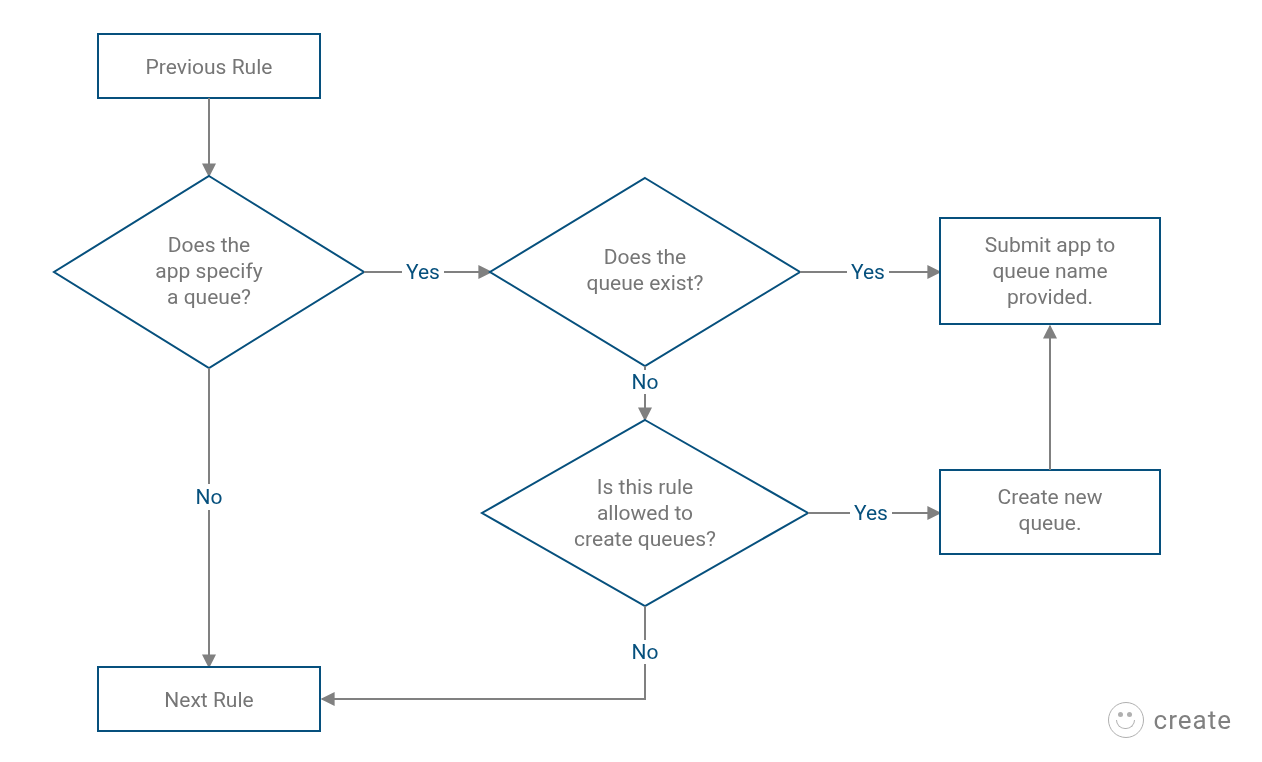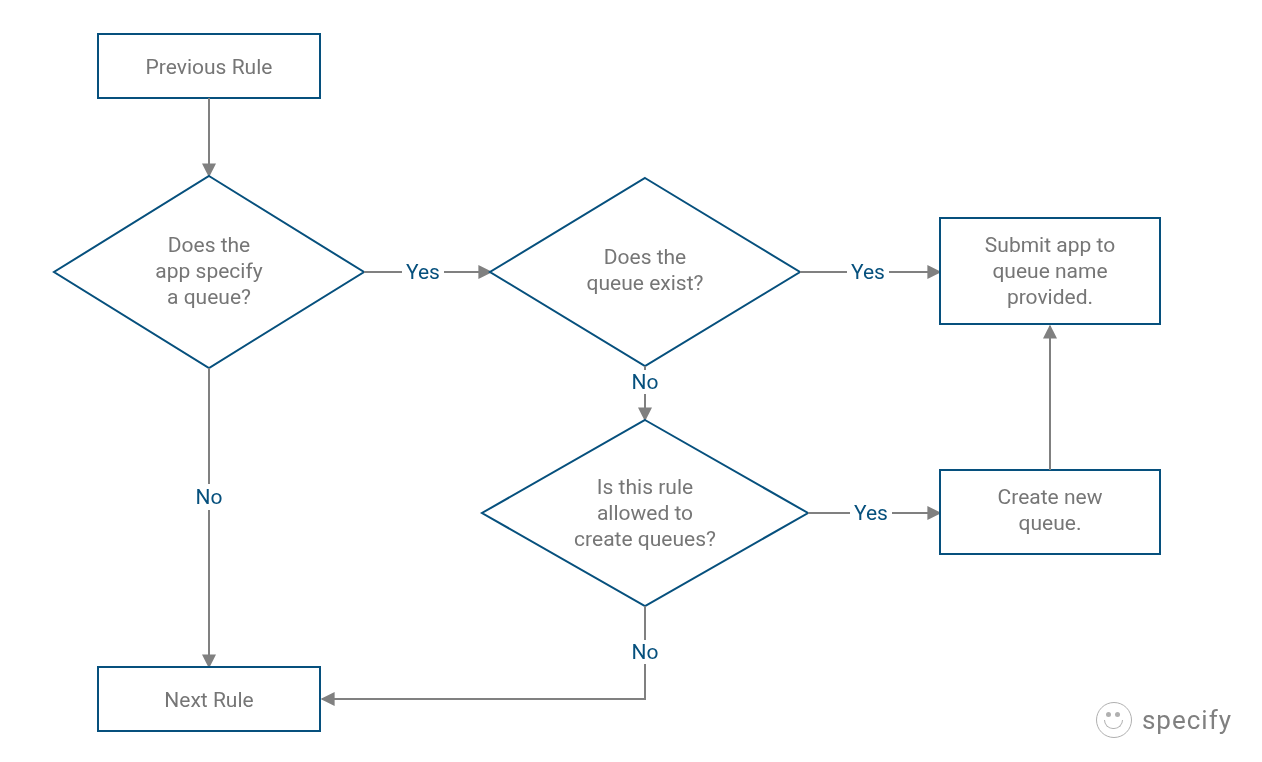--- a/index.html
+++ b/index.html
@@ -102,14 +102,14 @@
 
   <g>
     <path d="M645 606 L645 699 L322 699" fill="none" stroke="#808080" stroke-width="2" marker-end="url(#arr)"></path>
     <rect x="627" y="640" width="36" height="24" fill="#fff"></rect>
     <text class="edge-label" x="645" y="659" text-anchor="middle">No</text>
   </g>
 </svg>
 
 <div class="watermark">
   <span class="wm-icon"></span>
-  <span>specify</span>
+  <span>create</span>
 </div>
 
 </body></html>

